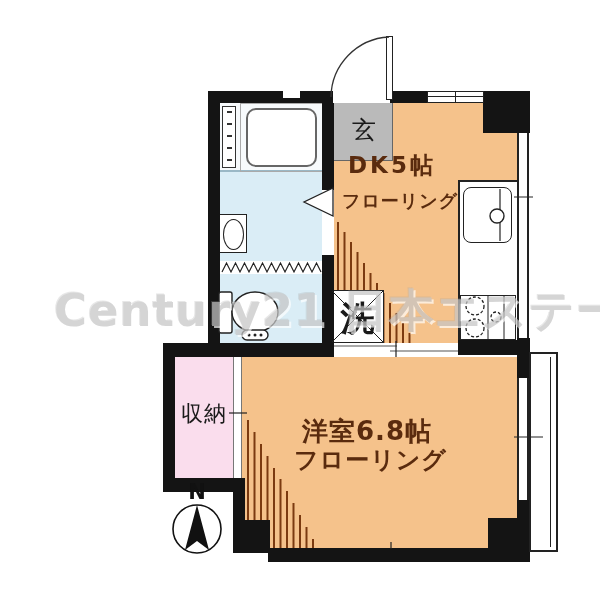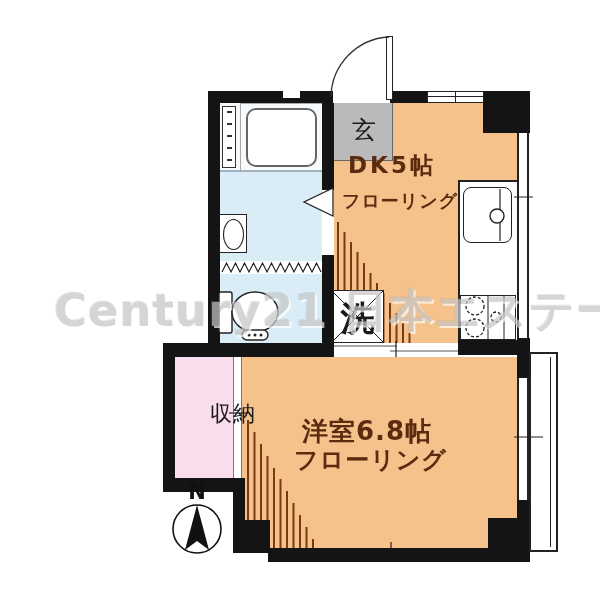--- a/index.html
+++ b/index.html
@@ -150,19 +150,19 @@
       <circle cx="197" cy="529" r="24" fill="none" stroke="#111" stroke-width="1.6"></circle>
       <polygon points="197,505 185,550 197,541 209,550" fill="#111"></polygon>
       <text x="197" y="499" text-anchor="middle" font-size="21" font-weight="bold" fill="#111">N</text>
     </g>
   </svg>
 
   <span class="lbl" style="left:352px;top:114px;font-size:24px;">玄</span>
   <span class="lbl brown" style="left:348px;top:150px;font-size:23px;letter-spacing:3px;">DK5帖</span>
   <span class="lbl brown" style="left:342px;top:189px;font-size:18px;letter-spacing:1px;">フローリング</span>
   <span class="lbl" style="left:331px;top:296px;width:53px;text-align:center;font-size:34px;font-weight:bold;">洗</span>
-  <span class="lbl" style="left:175px;top:399px;width:58px;text-align:center;font-size:22px;letter-spacing:1px;margin-left:29px;">収納</span>
+  <span class="lbl" style="left:175px;top:399px;width:58px;text-align:center;font-size:22px;letter-spacing:1px;">収納</span>
   <span class="lbl brown" style="left:302px;top:414px;font-size:26px;letter-spacing:1px;">洋室6.8帖</span>
   <span class="lbl brown" style="left:294px;top:444px;font-size:24px;letter-spacing:1px;">フローリング</span>
 
   <div class="watermark">Century21 日本エステート</div>
 
 </div>
 
 </body></html>

